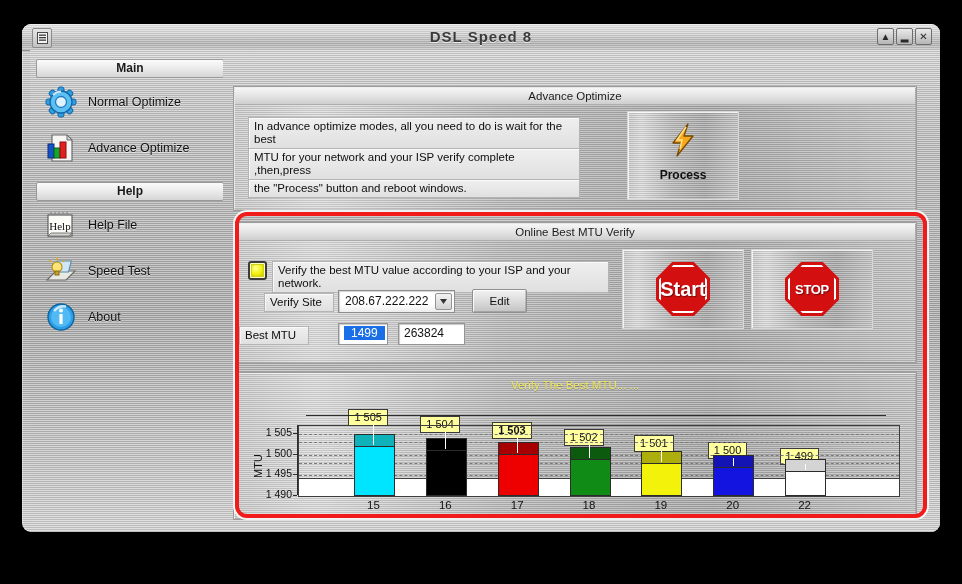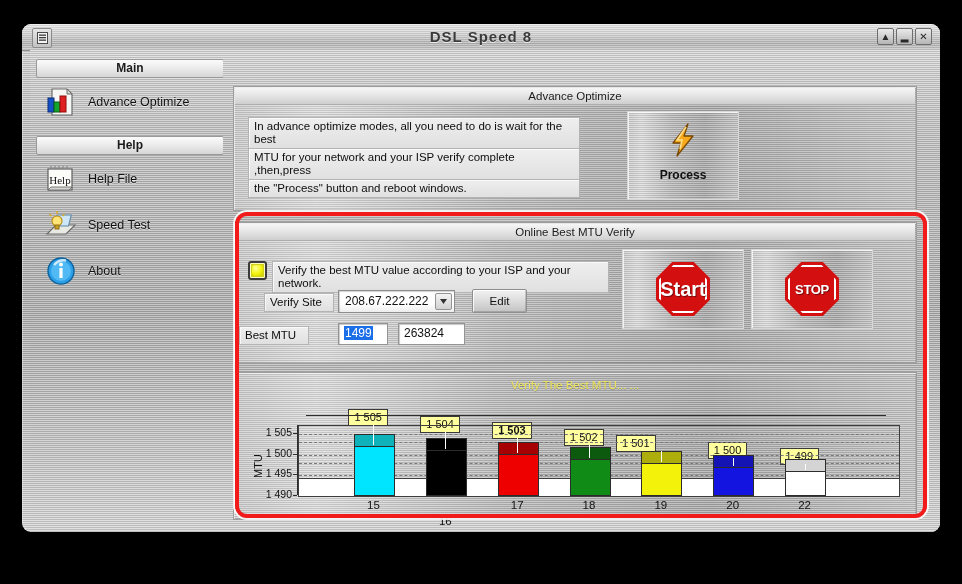--- a/index.html
+++ b/index.html
@@ -119,21 +119,21 @@
     box-shadow:inset 1px 1px 1px rgba(0,0,0,.18);
   }
   .combo .val{position:absolute;left:6px;top:3px;font-size:12px;color:#111;}
   .combo .arrowbtn{
     position:absolute;right:2px;top:2px;bottom:2px;width:15px;
     background:linear-gradient(to bottom,#f3f3f3,#d2d2d2);
     border:1px solid #949494;border-radius:2px;
     display:flex;align-items:center;justify-content:center;
   }
 
-  .sel-text{background:#1a6fe8;color:#fff;padding:0 1px;}
+  .sel-text{background:#1a6fe8;color:#fff;padding:0 7px;}
 
   
   .led{
     width:15px;height:15px;border-radius:3px;
     background:#cfcf20;
     border:2px solid #3b3b3b;
     box-shadow:inset 0 0 0 1px #ffffc0;
     position:relative;
   }
   .led:after{
@@ -217,20 +217,38 @@
         <div class="wbtn">▲</div>
         <div class="wbtn">▂</div>
         <div class="wbtn">✕</div>
       </div>
     </div>
 
     <div class="sidebar metal">
 
       <div class="grp-header">Main</div>
 
+      <div class="nav-item">
+        <span class="ico">
+          <svg width="34" height="34" viewBox="0 0 34 34">
+            <g transform="translate(17,17)">
+              <g fill="#2f9fe0" stroke="#1166a8" stroke-width="1">
+                <rect x="-3" y="-15" width="6" height="30" rx="2"></rect>
+                <rect x="-3" y="-15" width="6" height="30" rx="2" transform="rotate(45)"></rect>
+                <rect x="-3" y="-15" width="6" height="30" rx="2" transform="rotate(90)"></rect>
+                <rect x="-3" y="-15" width="6" height="30" rx="2" transform="rotate(135)"></rect>
+              </g>
+              <circle r="11" fill="#5cc0f2" stroke="#1166a8" stroke-width="1.3"></circle>
+              <circle r="5.5" fill="#dff3ff" stroke="#1f7cbd" stroke-width="1.3"></circle>
+              <path d="M -8 -7 A 11 11 0 0 1 0 -10.5" stroke="#ffffff" stroke-width="2" fill="none" opacity=".8"></path>
+            </g>
+          </svg>
+        </span>
+        <span class="nav-label">Normal Optimize</span>
+      </div>
 
       <div class="nav-item">
         <span class="ico">
           <svg width="34" height="34" viewBox="0 0 34 34">
             <path d="M8 4 h15 l5 5 v21 h-20 z" fill="#f6f6f4" stroke="#6b6b6b" stroke-width="1.2"></path>
             <path d="M23 4 v5 h5 z" fill="#d8d8d4" stroke="#6b6b6b" stroke-width="1"></path>
             <rect x="4" y="13" width="6" height="14" fill="#1452c8" stroke="#0a2f78"></rect>
             <rect x="10" y="17" width="6" height="10" fill="#12a62c" stroke="#0a5f18"></rect>
             <rect x="16" y="11" width="6" height="16" fill="#e02020" stroke="#8f0d0d"></rect>
           </svg>
@@ -363,21 +381,21 @@
 
         <div id="callouts">
             <div class="callout" style="left: 114.449px; top: 36px;">1 505</div>
             <div class="leader" style="left: 139.449px; top: 52px; height: 20.2353px; background: rgb(255, 255, 255); z-index: 5;"></div>
             <div class="callout" style="left: 186.305px; top: 42.5px;">1 504</div>
             <div class="leader" style="left: 211.305px; top: 58.5px; height: 17.8529px; background: rgb(255, 255, 255); z-index: 5;"></div>
             <div class="callout" style="left: 258.162px; top: 49px; font-weight: bold;">1 503</div>
             <div class="leader" style="left: 283.162px; top: 65px; height: 15.4706px; background: rgb(255, 255, 255); z-index: 5;"></div>
             <div class="callout" style="left: 330.018px; top: 55.5px;">1 502</div>
             <div class="leader" style="left: 355.018px; top: 71.5px; height: 13.0882px; background: rgb(255, 255, 255); z-index: 5;"></div>
-            <div class="callout" style="left: 382px; top: 62px;">1 501</div>
+            <div class="callout" style="left: 400px; top: 62px;">1 501</div>
             <div class="leader" style="left: 426.874px; top: 78px; height: 10.7059px; background: rgb(255, 255, 255); z-index: 5;"></div>
             <div class="callout" style="left: 473.731px; top: 68.5px;">1 500</div>
             <div class="leader" style="left: 498.731px; top: 84.5px; height: 8.32353px; background: rgb(255, 255, 255); z-index: 5;"></div>
             <div class="callout" style="left: 545.587px; top: 75px;">1 499</div>
             <div class="leader" style="left: 570.587px; top: 91px; height: 5.94118px; background: rgb(255, 255, 255); z-index: 5;"></div>
           </div>
         <div class="toprule" id="toprule" style="left: 72px; top: 42px; width: 580px;"></div>
 
         <div class="plot" id="plot" style="left:64px;top:52px;width:600px;height:70px;">
             <div class="whiteband" style="top: 52.2941px; bottom: 0px;"></div>
@@ -412,21 +430,21 @@
             </div>
             <div class="bar" style="left: 486.087px; top: 32.9412px; width: 41px; height: 37.0588px;">
               <div class="body" style="background: rgb(255, 255, 255);"></div>
               <div class="cap" style="background: rgb(212, 212, 212);"></div>
             </div>
           </div>
         <div class="yaxis" id="yaxis" style="left: 63px; top: 52px; height: 70px;"></div>
 
         <div id="xticks">
             <div class="xtick" style="left: 119.449px; top: 126px; width: 40px;">15</div>
-            <div class="xtick" style="left: 191.305px; top: 142px; width: 40px;">16</div>
+            <div class="xtick" style="left: 191.305px; top: 126px; width: 40px;">16</div>
             <div class="xtick" style="left: 263.162px; top: 126px; width: 40px;">17</div>
             <div class="xtick" style="left: 335.018px; top: 126px; width: 40px;">18</div>
             <div class="xtick" style="left: 406.874px; top: 126px; width: 40px;">19</div>
             <div class="xtick" style="left: 478.731px; top: 126px; width: 40px;">20</div>
             <div class="xtick" style="left: 550.587px; top: 126px; width: 40px;">22</div>
           </div>
       </div>
 
     </div>
   </div>

